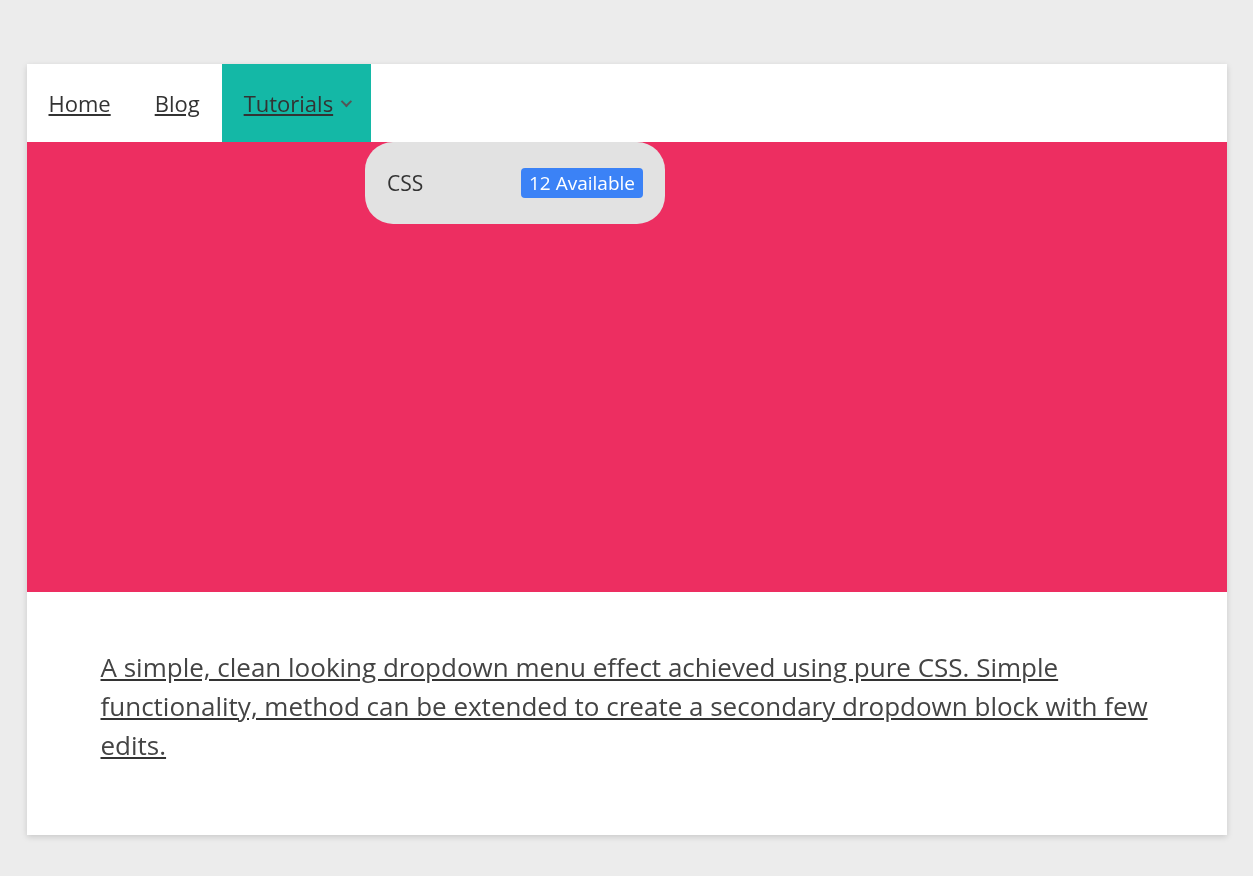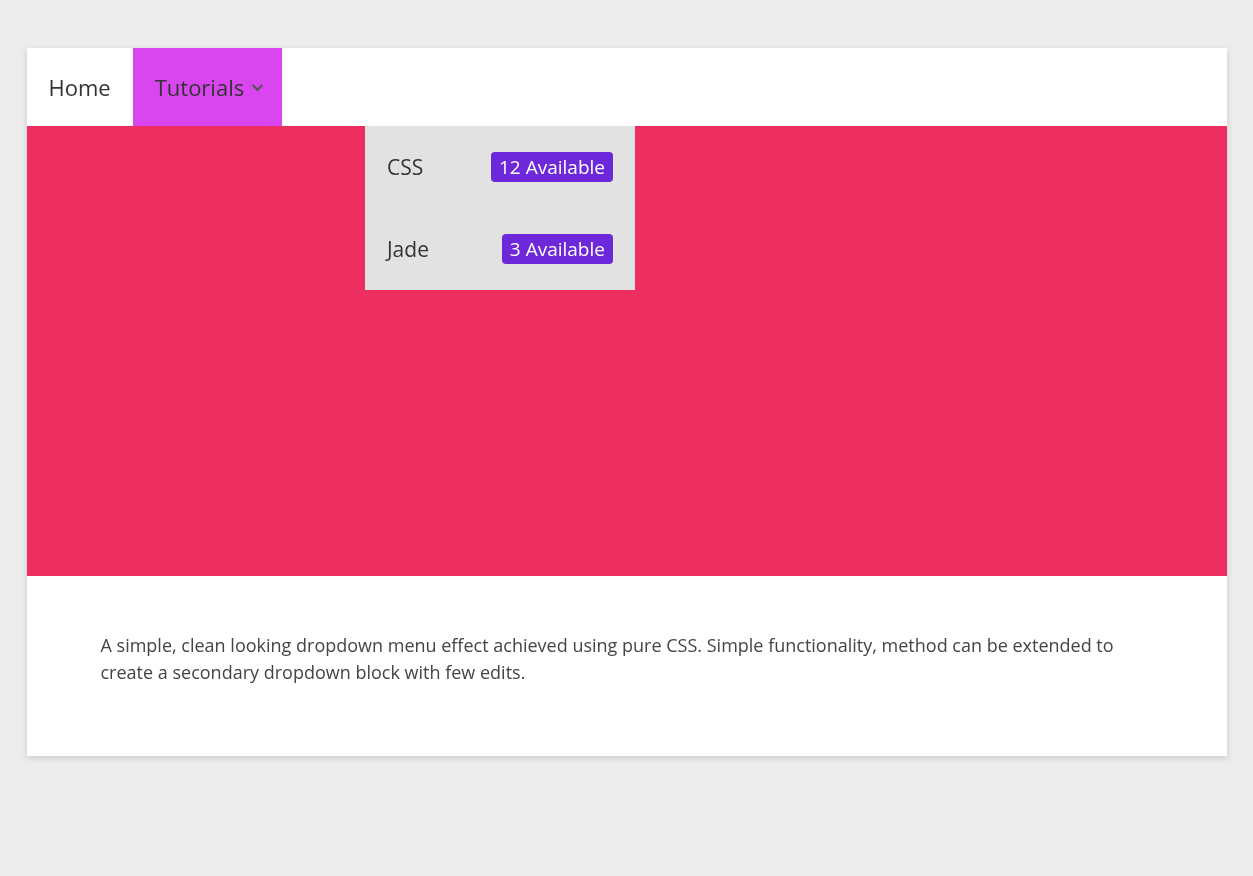--- a/index.html
+++ b/index.html
@@ -5,110 +5,111 @@
   * { box-sizing: border-box; margin: 0; padding: 0; }
   html, body {
     width: 100%;
     height: 100%;
     background: #ececec;
     font-family: "Open Sans", "Segoe UI", Arial, sans-serif;
     color: #333;
   }
   .card {
     width: 1200px;
-    margin: 48px auto;
+    margin: 64px auto;
     background: #fff;
     box-shadow: 0 2px 6px rgba(0,0,0,0.15);
+    text-decoration: underline;
   }
   .nav {
     display: flex;
     background: #fff;
     height: 78px;
     align-items: stretch;
   }
   .nav-item {
     display: flex;
     align-items: center;
     padding: 0 22px;
     font-size: 22px;
     color: #333;
     cursor: pointer;
     position: relative;
   }
   .nav-item.active {
-    background: #d946ef;
+    background: #14b8a6;
   }
   .chevron {
     display: inline-block;
     margin-left: 8px;
     width: 8px;
     height: 8px;
     border-right: 2px solid #555;
     border-bottom: 2px solid #555;
     transform: rotate(45deg) translateY(-2px);
   }
   .hero {
     background: #ed2e61;
     height: 450px;
     position: relative;
   }
   .dropdown {
     position: absolute;
     top: 0;
     background: #e2e2e2;
-    width: 270px;
+    width: 300px;
     padding: 0;
+    border-radius: 28px;
   }
   .dropdown-item {
     display: flex;
     justify-content: space-between;
     align-items: center;
     padding: 26px 22px;
     font-size: 21px;
     color: #333;
     cursor: pointer;
   }
   .badge {
-    background: #6d28d9;
+    background: #3b82f6;
     color: #fff;
     font-size: 19px;
     padding: 2px 8px;
     border-radius: 4px;
     white-space: nowrap;
   }
   .desc {
     padding: 56px 74px 70px 74px;
-    font-size: 18px;
+    font-size: 26px;
     line-height: 1.5;
     color: #444;
   }
 </style>
 </head>
 <body>
 
 <div class="card">
 
   <nav class="nav">
     <div class="nav-item">
       <span>Home</span>
     </div>
+    <div class="nav-item">
+      <span>Blog</span>
+    </div>
     <div class="nav-item active" id="nav-tutorials">
       <span>Tutorials</span>
       <span class="chevron"></span>
     </div>
   </nav>
 
   <div class="hero">
     <div class="dropdown" id="dropdown" style="left: 338.469px;">
       <div class="dropdown-item">
         <span>CSS</span>
         <span class="badge">12 Available</span>
       </div>
-      <div class="dropdown-item">
-        <span>Jade</span>
-        <span class="badge">3 Available</span>
-      </div>
     </div>
   </div>
 
   <div class="desc">A simple, clean looking dropdown menu effect achieved using pure CSS. Simple functionality, method can be extended to create a secondary dropdown block with few edits.</div>
 
 </div>
 
 </body></html>

